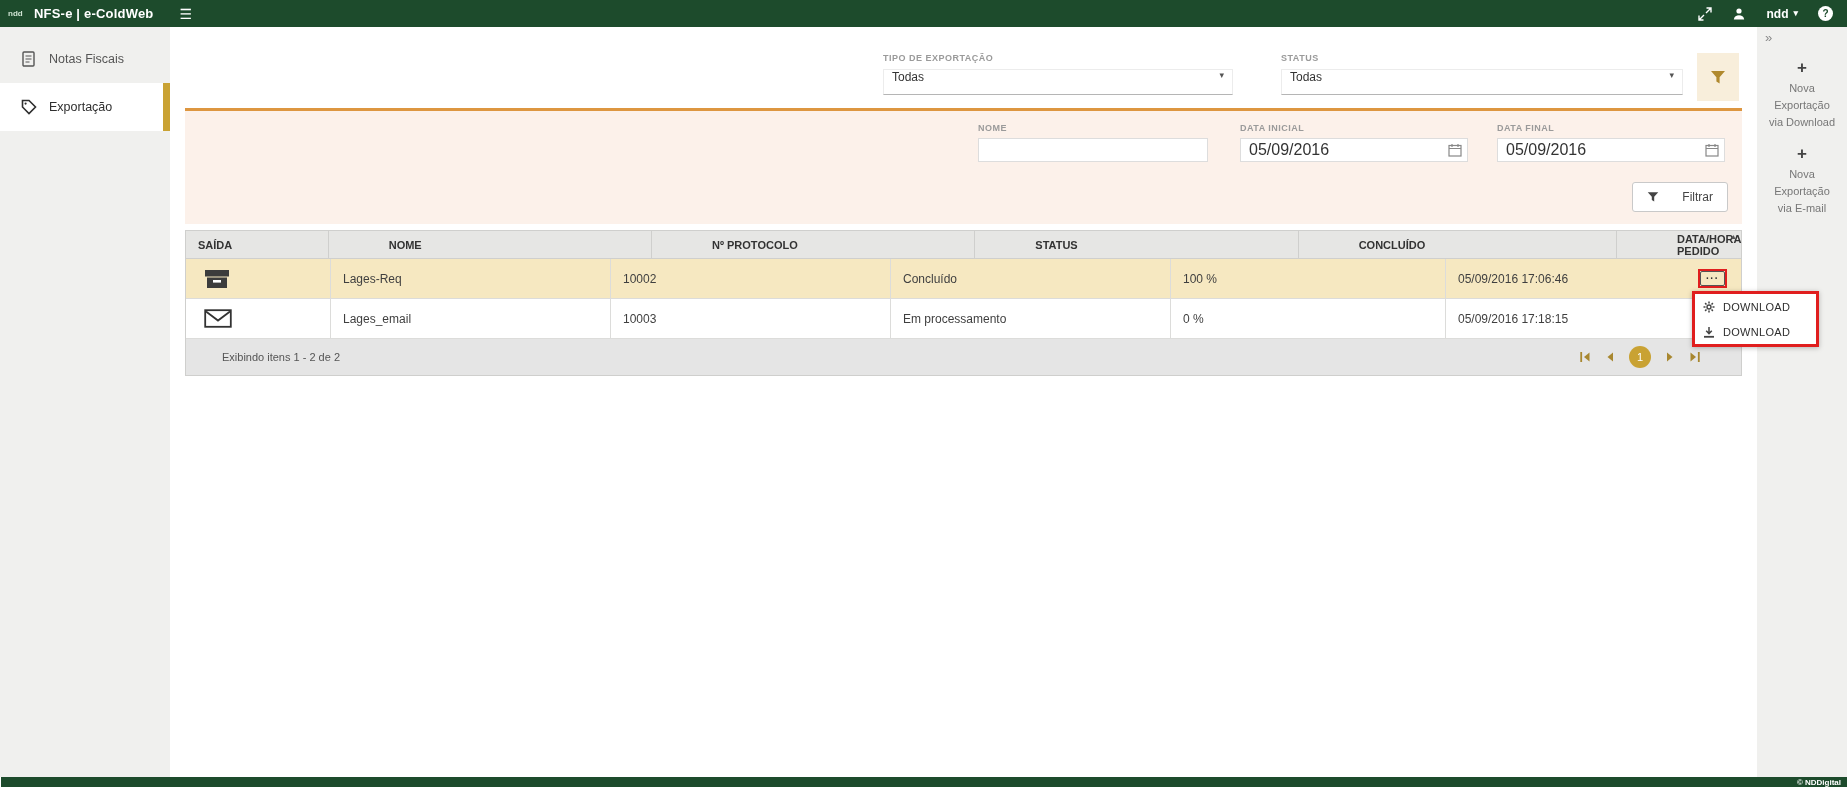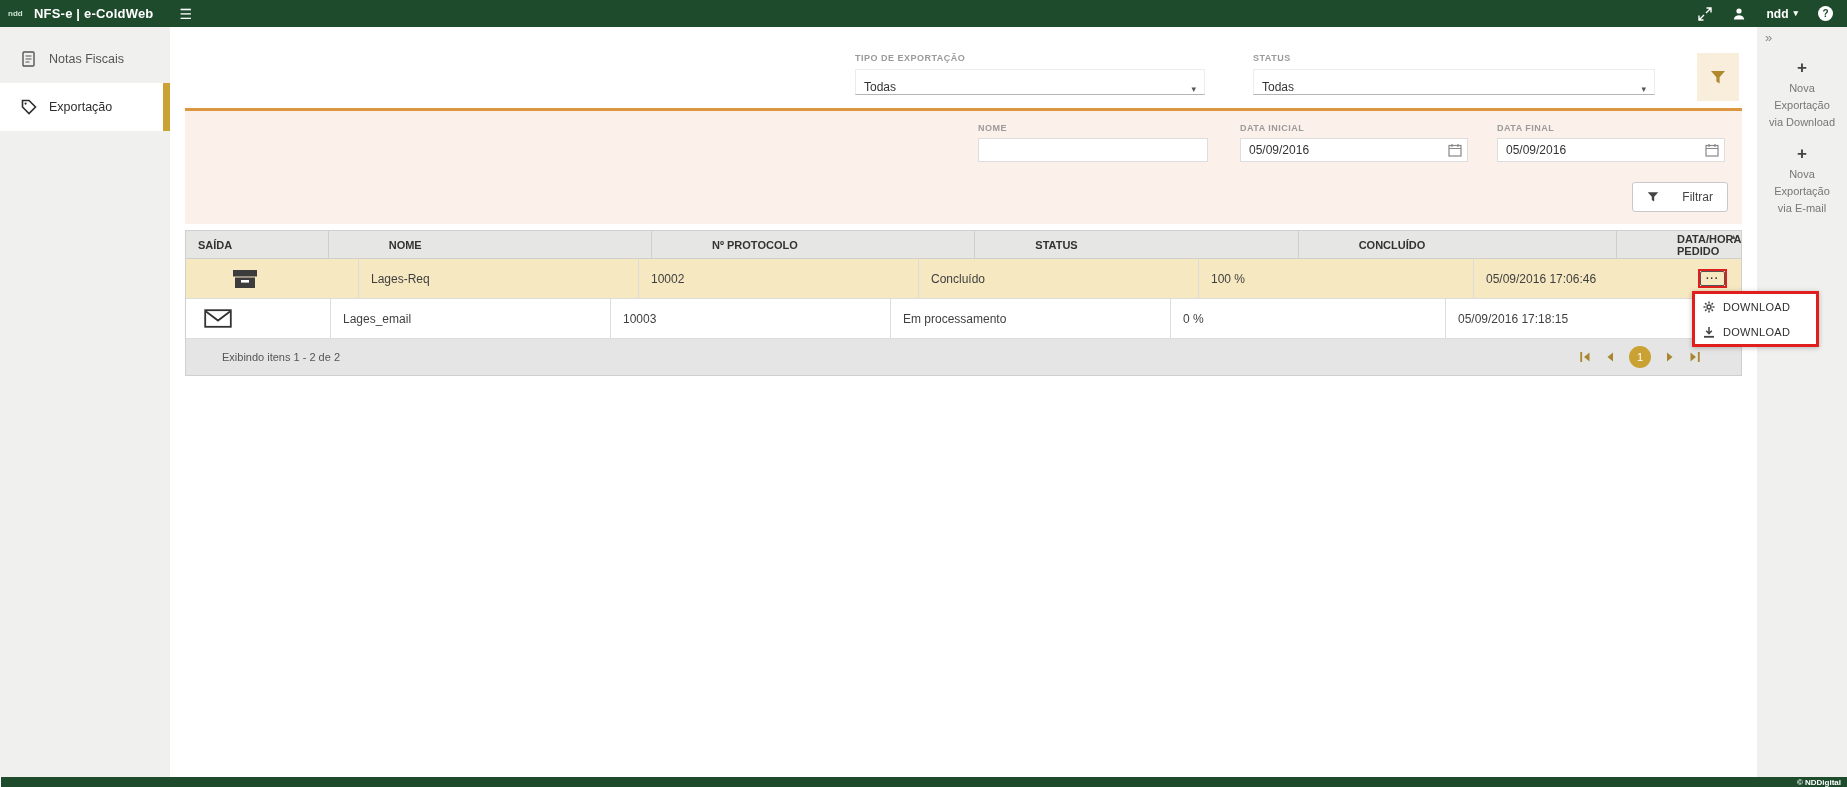--- a/index.html
+++ b/index.html
@@ -33,55 +33,55 @@
   .collapse{position:absolute;top:3px;left:8px;font-size:13px;color:#888;cursor:pointer;}
   .panel-action{display:flex;flex-direction:column;align-items:center;text-align:center;cursor:pointer;}
   .panel-action.first{margin-top:32px;}
   .panel-action.second{margin-top:14px;}
   .panel-action .plus{font-size:17px;font-weight:bold;color:#444;line-height:1;}
   .panel-action-label{margin-top:4px;font-size:11px;color:#777;line-height:17px;width:72px;}
 
   
   .content{position:absolute;top:27px;left:170px;right:90px;bottom:10px;background:#fff;}
 
-  .field{position:absolute;}
+  .field{position:absolute;margin-left:28px;}
   .field label, .fp-field label{display:block;font-size:9px;color:#9a9a9a;letter-spacing:.5px;font-weight:bold;}
   .field-tipo{left:685px;top:26px;width:350px;}
   .field-status{left:1083px;top:26px;width:402px;}
-  .select{margin-top:6px;height:26px;display:flex;align-items:flex-end;justify-content:space-between;padding:0 8px;border:1px solid #ececec;border-bottom:1px solid #b5b5b5;font-size:12px;color:#333;cursor:pointer;background:#fff;}
+  .select{margin-top:6px;height:26px;display:flex;align-items:flex-start;justify-content:space-between;padding:0 8px;border:1px solid #ececec;border-bottom:1px solid #b5b5b5;font-size:12px;color:#333;cursor:pointer;background:#fff;}
   .select-caret{font-size:9px;color:#555;}
   .filter-toggle{position:absolute;left:1527px;top:26px;width:42px;height:48px;background:#f8eedb;border:none;display:flex;align-items:center;justify-content:center;cursor:pointer;}
 
   .orange-line{position:absolute;top:81px;left:15px;right:15px;height:3px;background:#dd9640;}
   .filter-panel{position:absolute;top:84px;left:15px;right:15px;height:113px;background:#fcf1ea;}
   .fp-field{position:absolute;top:12px;}
   .fp-field label{margin-bottom:5px;}
   .fp-nome{left:793px;width:230px;}
   .fp-di{left:1055px;width:228px;}
   .fp-df{left:1312px;width:228px;}
-  .fp-field input{width:100%;height:24px;border:1px solid #ddd;background:#fff;font-size:12px;color:#333;padding:0 8px;font-family:inherit;outline:none;}
+  .fp-field input{width:100%;height:24px;border:1px solid #ddd;background:#fff;font-size:16px;color:#333;padding:0 8px;font-family:inherit;outline:none;}
   .date-input{position:relative;}
   .date-input .cal{position:absolute;right:6px;top:5px;pointer-events:none;display:flex;}
   .filtrar-btn{position:absolute;right:14px;bottom:12px;height:30px;padding:0 14px;background:#fff;border:1px solid #c9c9c9;border-radius:3px;display:flex;align-items:center;gap:23px;font-size:12px;color:#444;cursor:pointer;font-family:inherit;}
 
   
   .grid{position:absolute;top:203px;left:15px;width:1557px;border:1px solid #cfcfcd;background:#fff;}
   .grid-header{display:flex;height:28px;background:#e6e6e4;border-bottom:1px solid #cfcfcd;gap:48px;}
   .grid-header .cell{font-size:11px;font-weight:bold;color:#333;display:flex;align-items:center;padding-left:12px;border-right:1px solid #cfcfcd;cursor:pointer;}
   .grid-header .cell:last-child{border-right:none;}
   .col-saida{width:145px;}
   .col-nome{width:280px;}
   .col-proto{width:280px;}
   .col-status{width:280px;}
   .col-conc{width:275px;}
   .col-data{flex:1;}
   .grid-row{display:flex;height:40px;border-bottom:1px solid #dcdcda;cursor:pointer;background:#fff;}
   .grid-row .cell{font-size:12px;color:#3f3f3f;display:flex;align-items:center;padding-left:12px;border-right:1px solid #dcdcda;}
   .grid-row .cell:last-child{border-right:none;}
-  .row-highlight{background:#f6e8c1;padding-left:28px;}
+  .row-highlight{background:#f6e8c1;}
   .saida-icon{margin-left:6px;display:flex;}
   .grid-scrollbar{position:absolute;right:1px;top:2px;width:13px;height:103px;display:flex;flex-direction:column;justify-content:space-between;align-items:center;font-size:7px;color:#555;cursor:pointer;}
   .grid-footer{display:flex;align-items:center;height:36px;background:#e5e5e5;}
   .footer-text{margin-left:36px;font-size:11px;color:#555;}
   .pagination{margin-left:auto;margin-right:40px;display:flex;align-items:center;gap:13px;}
   .pager{display:flex;cursor:pointer;}
   .page-current{width:22px;height:22px;border-radius:50%;background:#c9a233;color:#fff;font-size:11px;display:flex;align-items:center;justify-content:center;cursor:pointer;}
 
   
   .ellipsis-wrap{position:absolute;left:1512px;top:38px;border:2px solid #e01e1e;background:transparent;}

